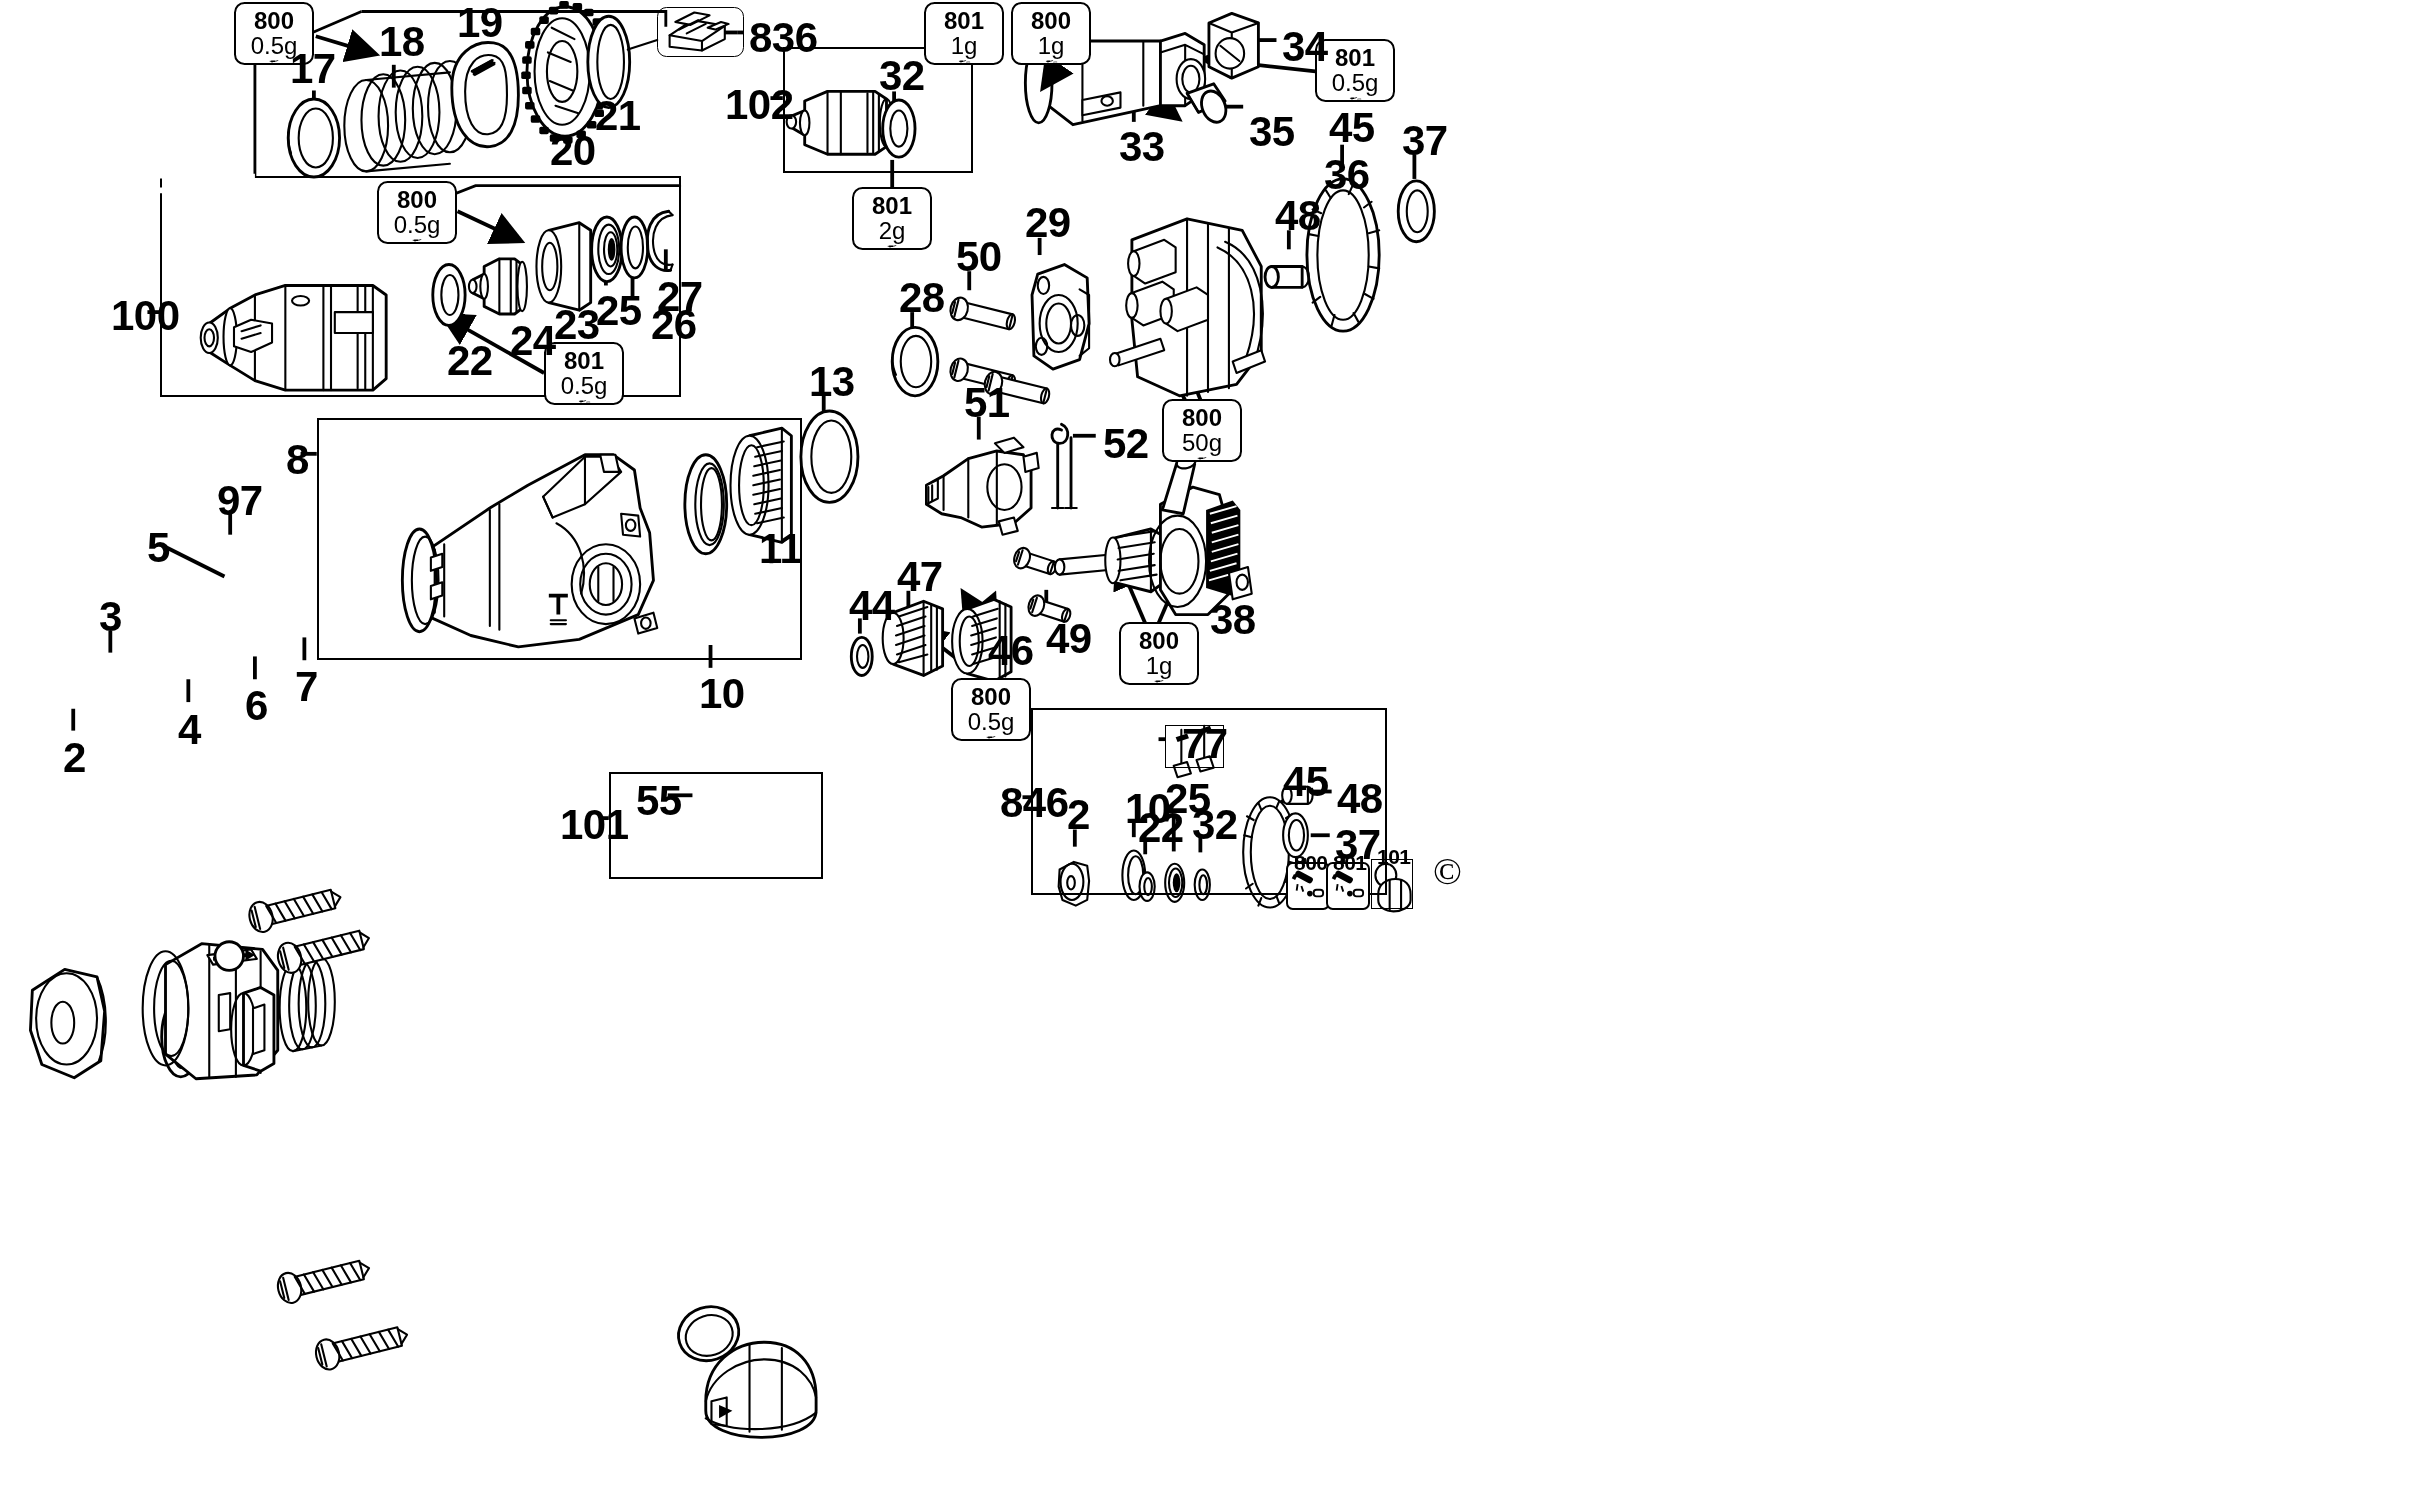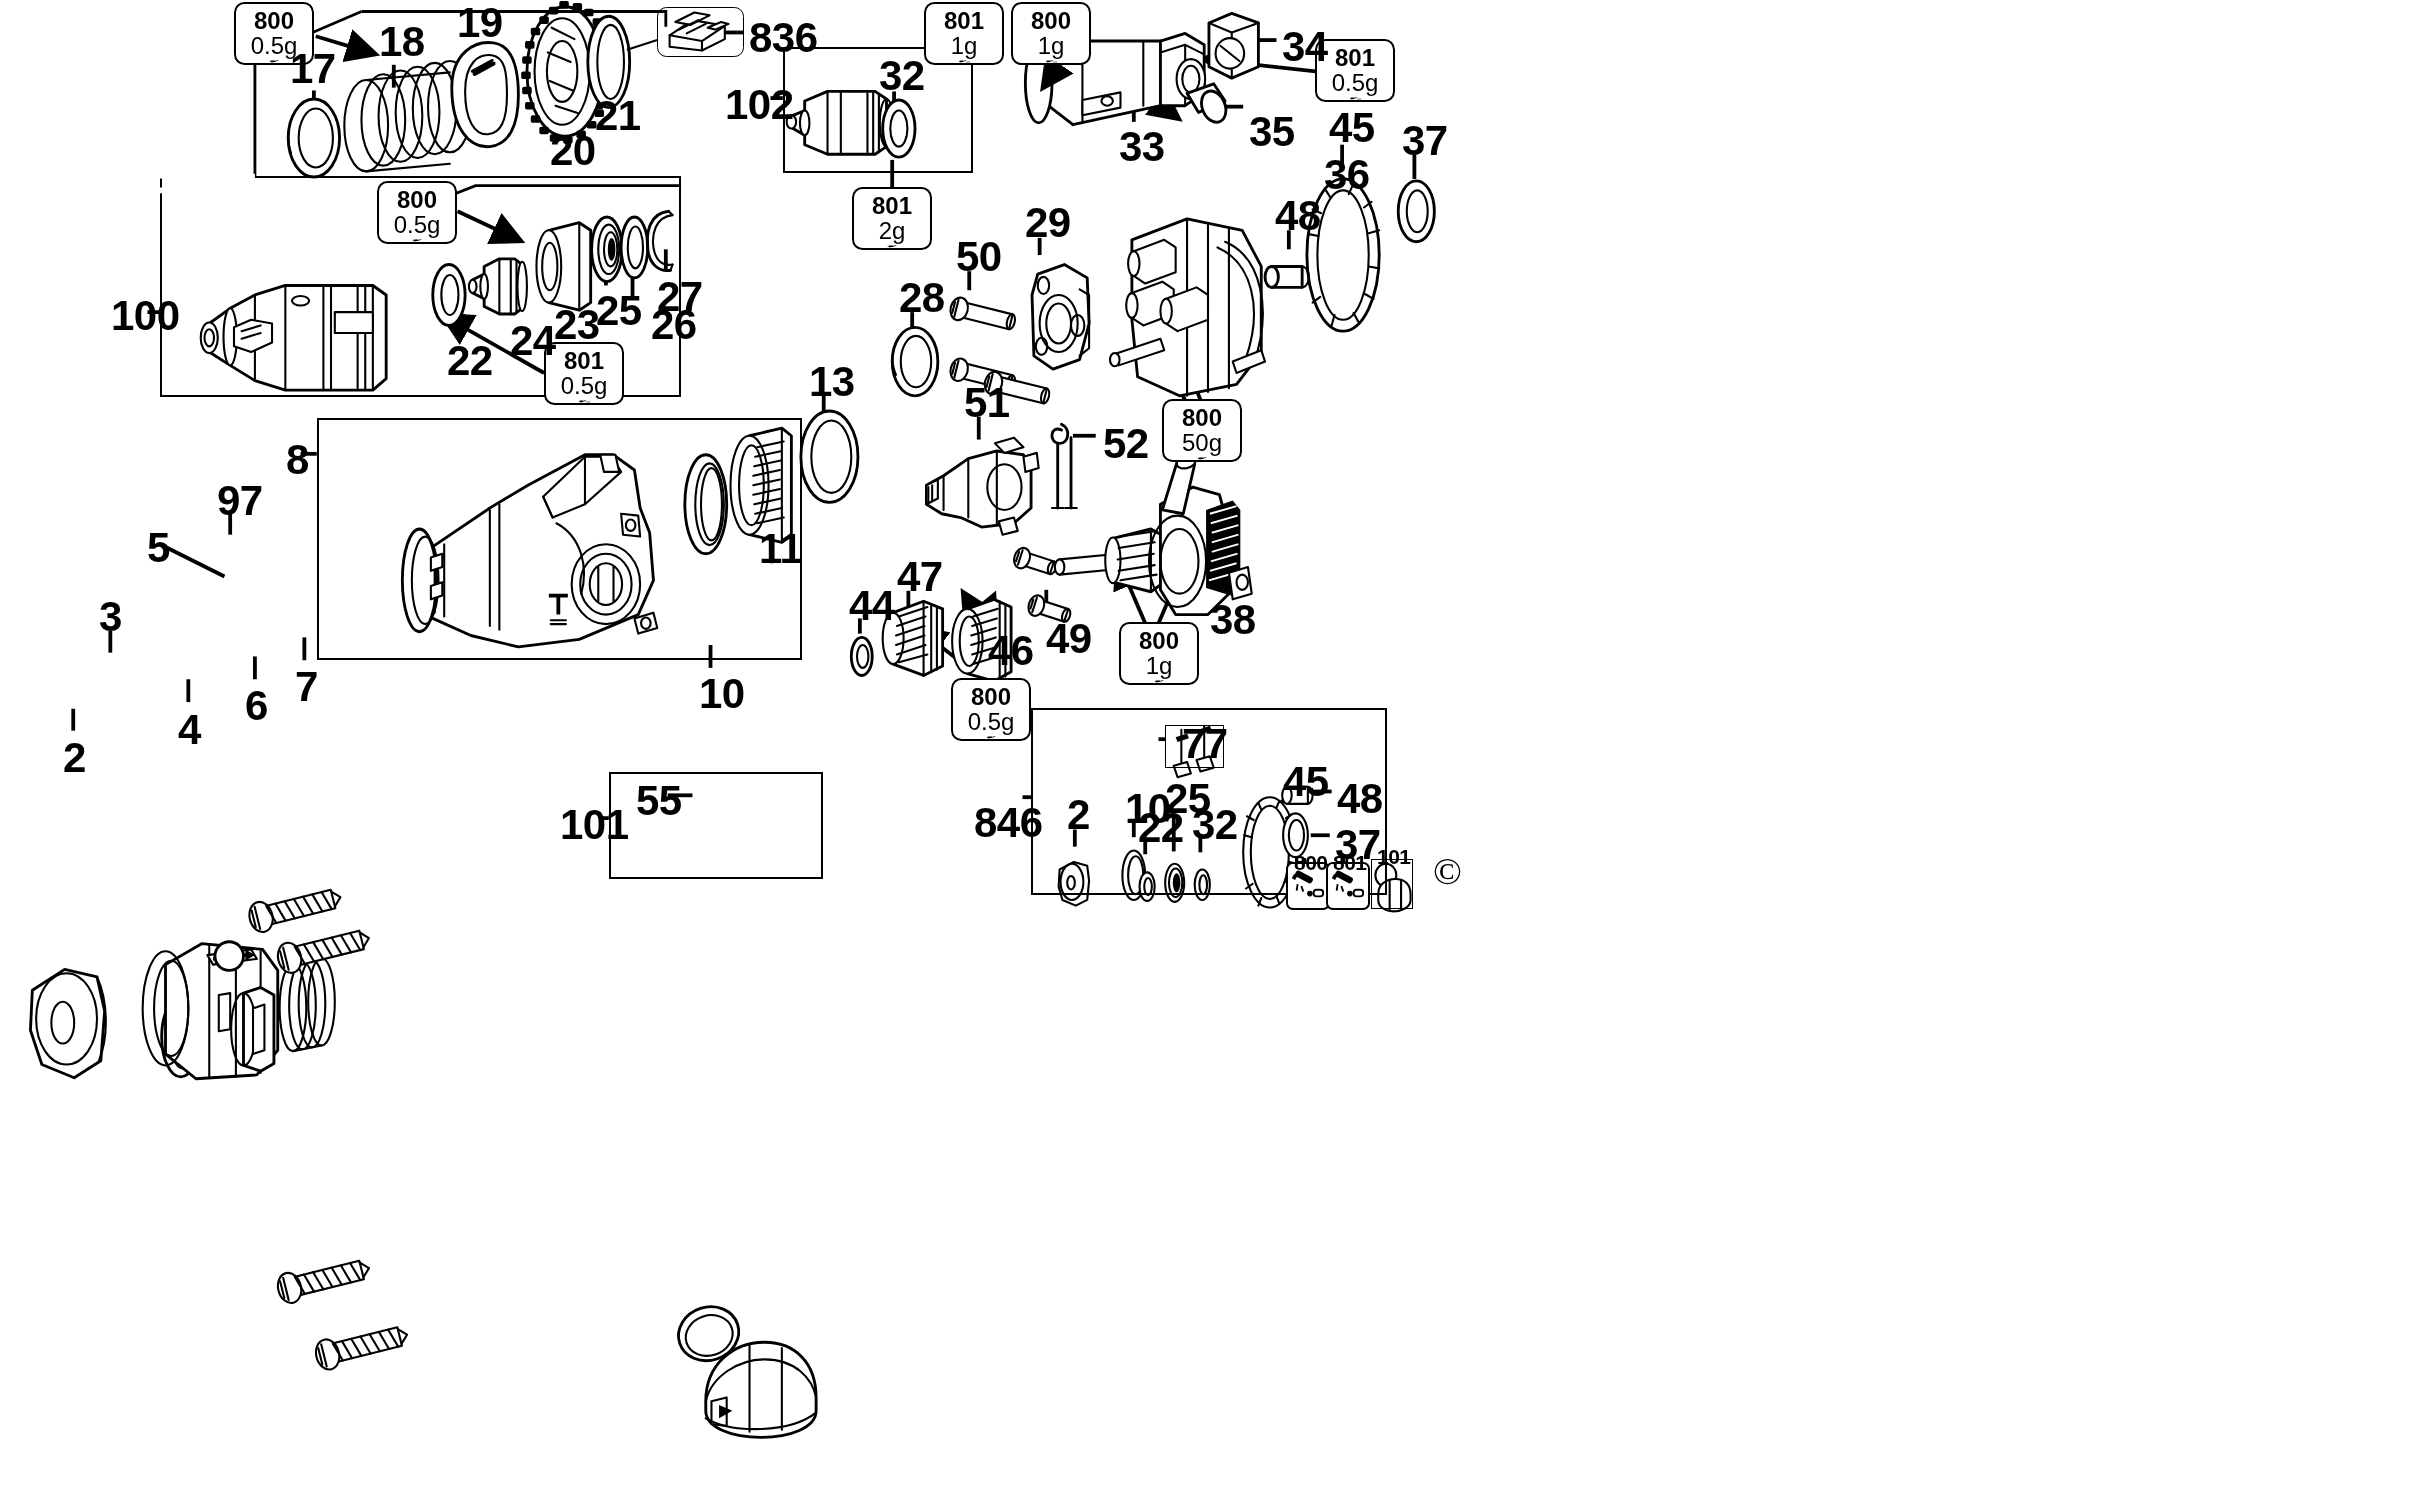--- a/index.html
+++ b/index.html
@@ -922,21 +922,21 @@
 <div class="num n-lg" style="left:295px;top:666px;">7</div>
 <div class="num n-lg" style="left:178px;top:709px;">4</div>
 <div class="num n-lg" style="left:63px;top:737px;">2</div>
 <div class="num n-lg" style="left:849px;top:585px;">44</div>
 <div class="num n-lg" style="left:897px;top:556px;">47</div>
 <div class="num n-lg" style="left:988px;top:630px;">46</div>
 <div class="num n-lg" style="left:1046px;top:618px;">49</div>
 <div class="num n-lg" style="left:1210px;top:599px;">38</div>
 <div class="num n-lg" style="left:636px;top:780px;">55</div>
 <div class="num n-lg" style="left:560px;top:804px;">101</div>
-<div class="num n-lg" style="left:974px;top:782px;margin-top:20px;">846</div>
+<div class="num n-lg" style="left:1000px;top:782px;">846</div>
 <div class="num n-lg" style="left:1134px;top:723px;margin-left:48px;">77</div>
 <div class="num n-lg" style="left:1283px;top:761px;">45</div>
 <div class="num n-lg" style="left:1337px;top:778px;">48</div>
 <div class="num n-lg" style="left:1335px;top:824px;">37</div>
 <div class="num n-lg" style="left:1067px;top:794px;">2</div>
 <div class="num n-lg" style="left:1125px;top:788px;">10</div>
 <div class="num n-lg" style="left:1165px;top:778px;">25</div>
 <div class="num n-lg" style="left:1138px;top:807px;">22</div>
 <div class="num n-lg" style="left:1192px;top:804px;">32</div>
 <div class="num" style="left:1294px;top:852px;font-size:21px;">800</div>

